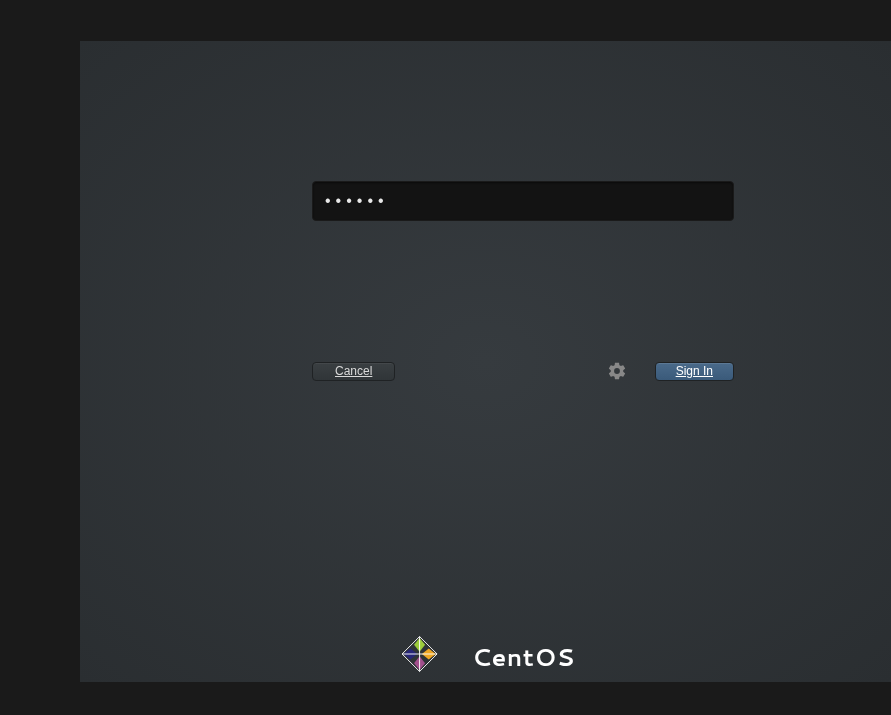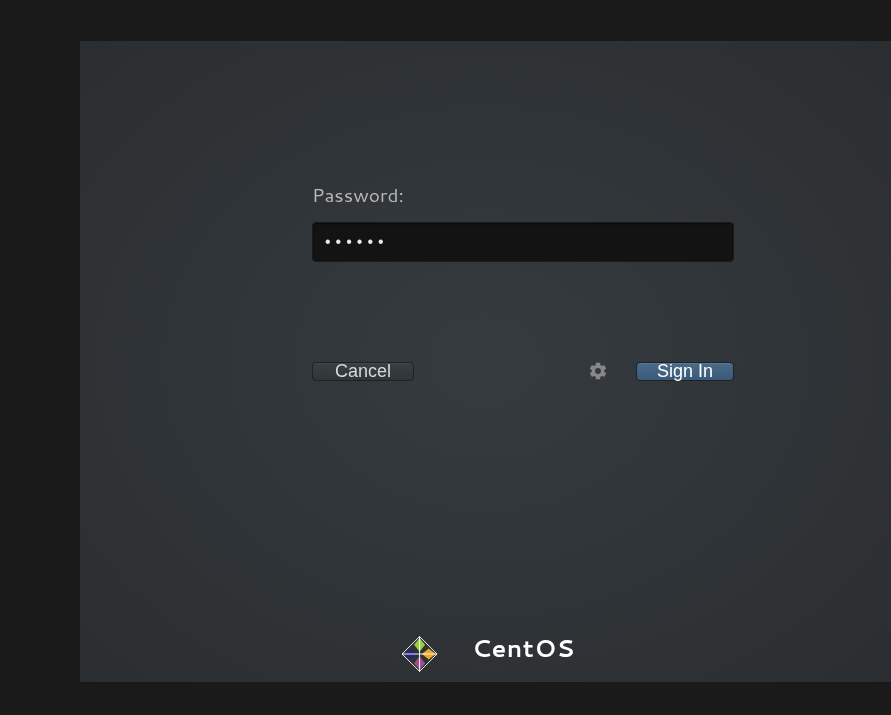--- a/index.html
+++ b/index.html
@@ -66,27 +66,28 @@
     
     .right-group {
       display: flex;
       align-items: center;
       gap: 28px;
     }
     
     .btn {
       height: 19px;
       border-radius: 4px;
-      font-size: 18px;
+      font-size: 12px;
       border: 1px solid #1f2224;
       cursor: pointer;
       padding: 0 22px;
       display: flex;
       align-items: center;
       justify-content: center;
+      text-decoration: underline;
     }
     
     .btn-cancel {
       background: linear-gradient(to bottom, #3a3f42, #303538);
       color: #d8d8d8;
       box-shadow: inset 0 1px 0 rgba(255,255,255,0.05);
     }
     
     .btn-signin {
       background: linear-gradient(to bottom, #4a6a8a, #3a5a7a);
@@ -101,37 +102,37 @@
       align-items: center;
       cursor: pointer;
     }
     
     .centos-branding {
       position: absolute;
       bottom: 0px;
       left: 50%;
       transform: translateX(-50%);
       display: flex;
+      align-items: center;
       gap: 30px;
     }
     
     .centos-text {
       color: #ffffff;
       font-size: 24px;
       font-weight: 600;
       letter-spacing: 0.5px;
     }
   </style>
 </head>
 <body>
 
 <div class="login-panel">
 
   <div class="login-form">
-    <label class="password-label">Password:</label>
     <input type="password" class="password-input" value="••••••" style="">
   </div>
 
   <div class="button-row">
     <button class="btn btn-cancel">Cancel</button>
     <div class="right-group">
       <span class="gear-icon">
         <svg width="20" height="20" viewBox="0 0 24 24" fill="currentColor">
           <path d="M12,15.5A3.5,3.5 0 0,1 8.5,12A3.5,3.5 0 0,1 12,8.5A3.5,3.5 0 0,1 15.5,12A3.5,3.5 0 0,1 12,15.5M19.43,12.97C19.47,12.65 19.5,12.33 19.5,12C19.5,11.67 19.47,11.34 19.43,11L21.54,9.37C21.73,9.22 21.78,8.95 21.66,8.73L19.66,5.27C19.54,5.05 19.27,4.96 19.05,5.05L16.56,6.05C16.04,5.66 15.5,5.32 14.87,5.07L14.5,2.42C14.46,2.18 14.25,2 14,2H10C9.75,2 9.54,2.18 9.5,2.42L9.13,5.07C8.5,5.32 7.96,5.66 7.44,6.05L4.95,5.05C4.73,4.96 4.46,5.05 4.34,5.27L2.34,8.73C2.21,8.95 2.27,9.22 2.46,9.37L4.57,11C4.53,11.34 4.5,11.67 4.5,12C4.5,12.33 4.53,12.65 4.57,12.97L2.46,14.63C2.27,14.78 2.21,15.05 2.34,15.27L4.34,18.73C4.46,18.95 4.73,19.03 4.95,18.95L7.44,17.94C7.96,18.34 8.5,18.68 9.13,18.93L9.5,21.58C9.54,21.82 9.75,22 10,22H14C14.25,22 14.46,21.82 14.5,21.58L14.87,18.93C15.5,18.67 16.04,18.34 16.56,17.94L19.05,18.95C19.27,19.03 19.54,18.95 19.66,18.73L21.66,15.27C21.78,15.05 21.73,14.78 21.54,14.63L19.43,12.97Z"></path>
         </svg>

